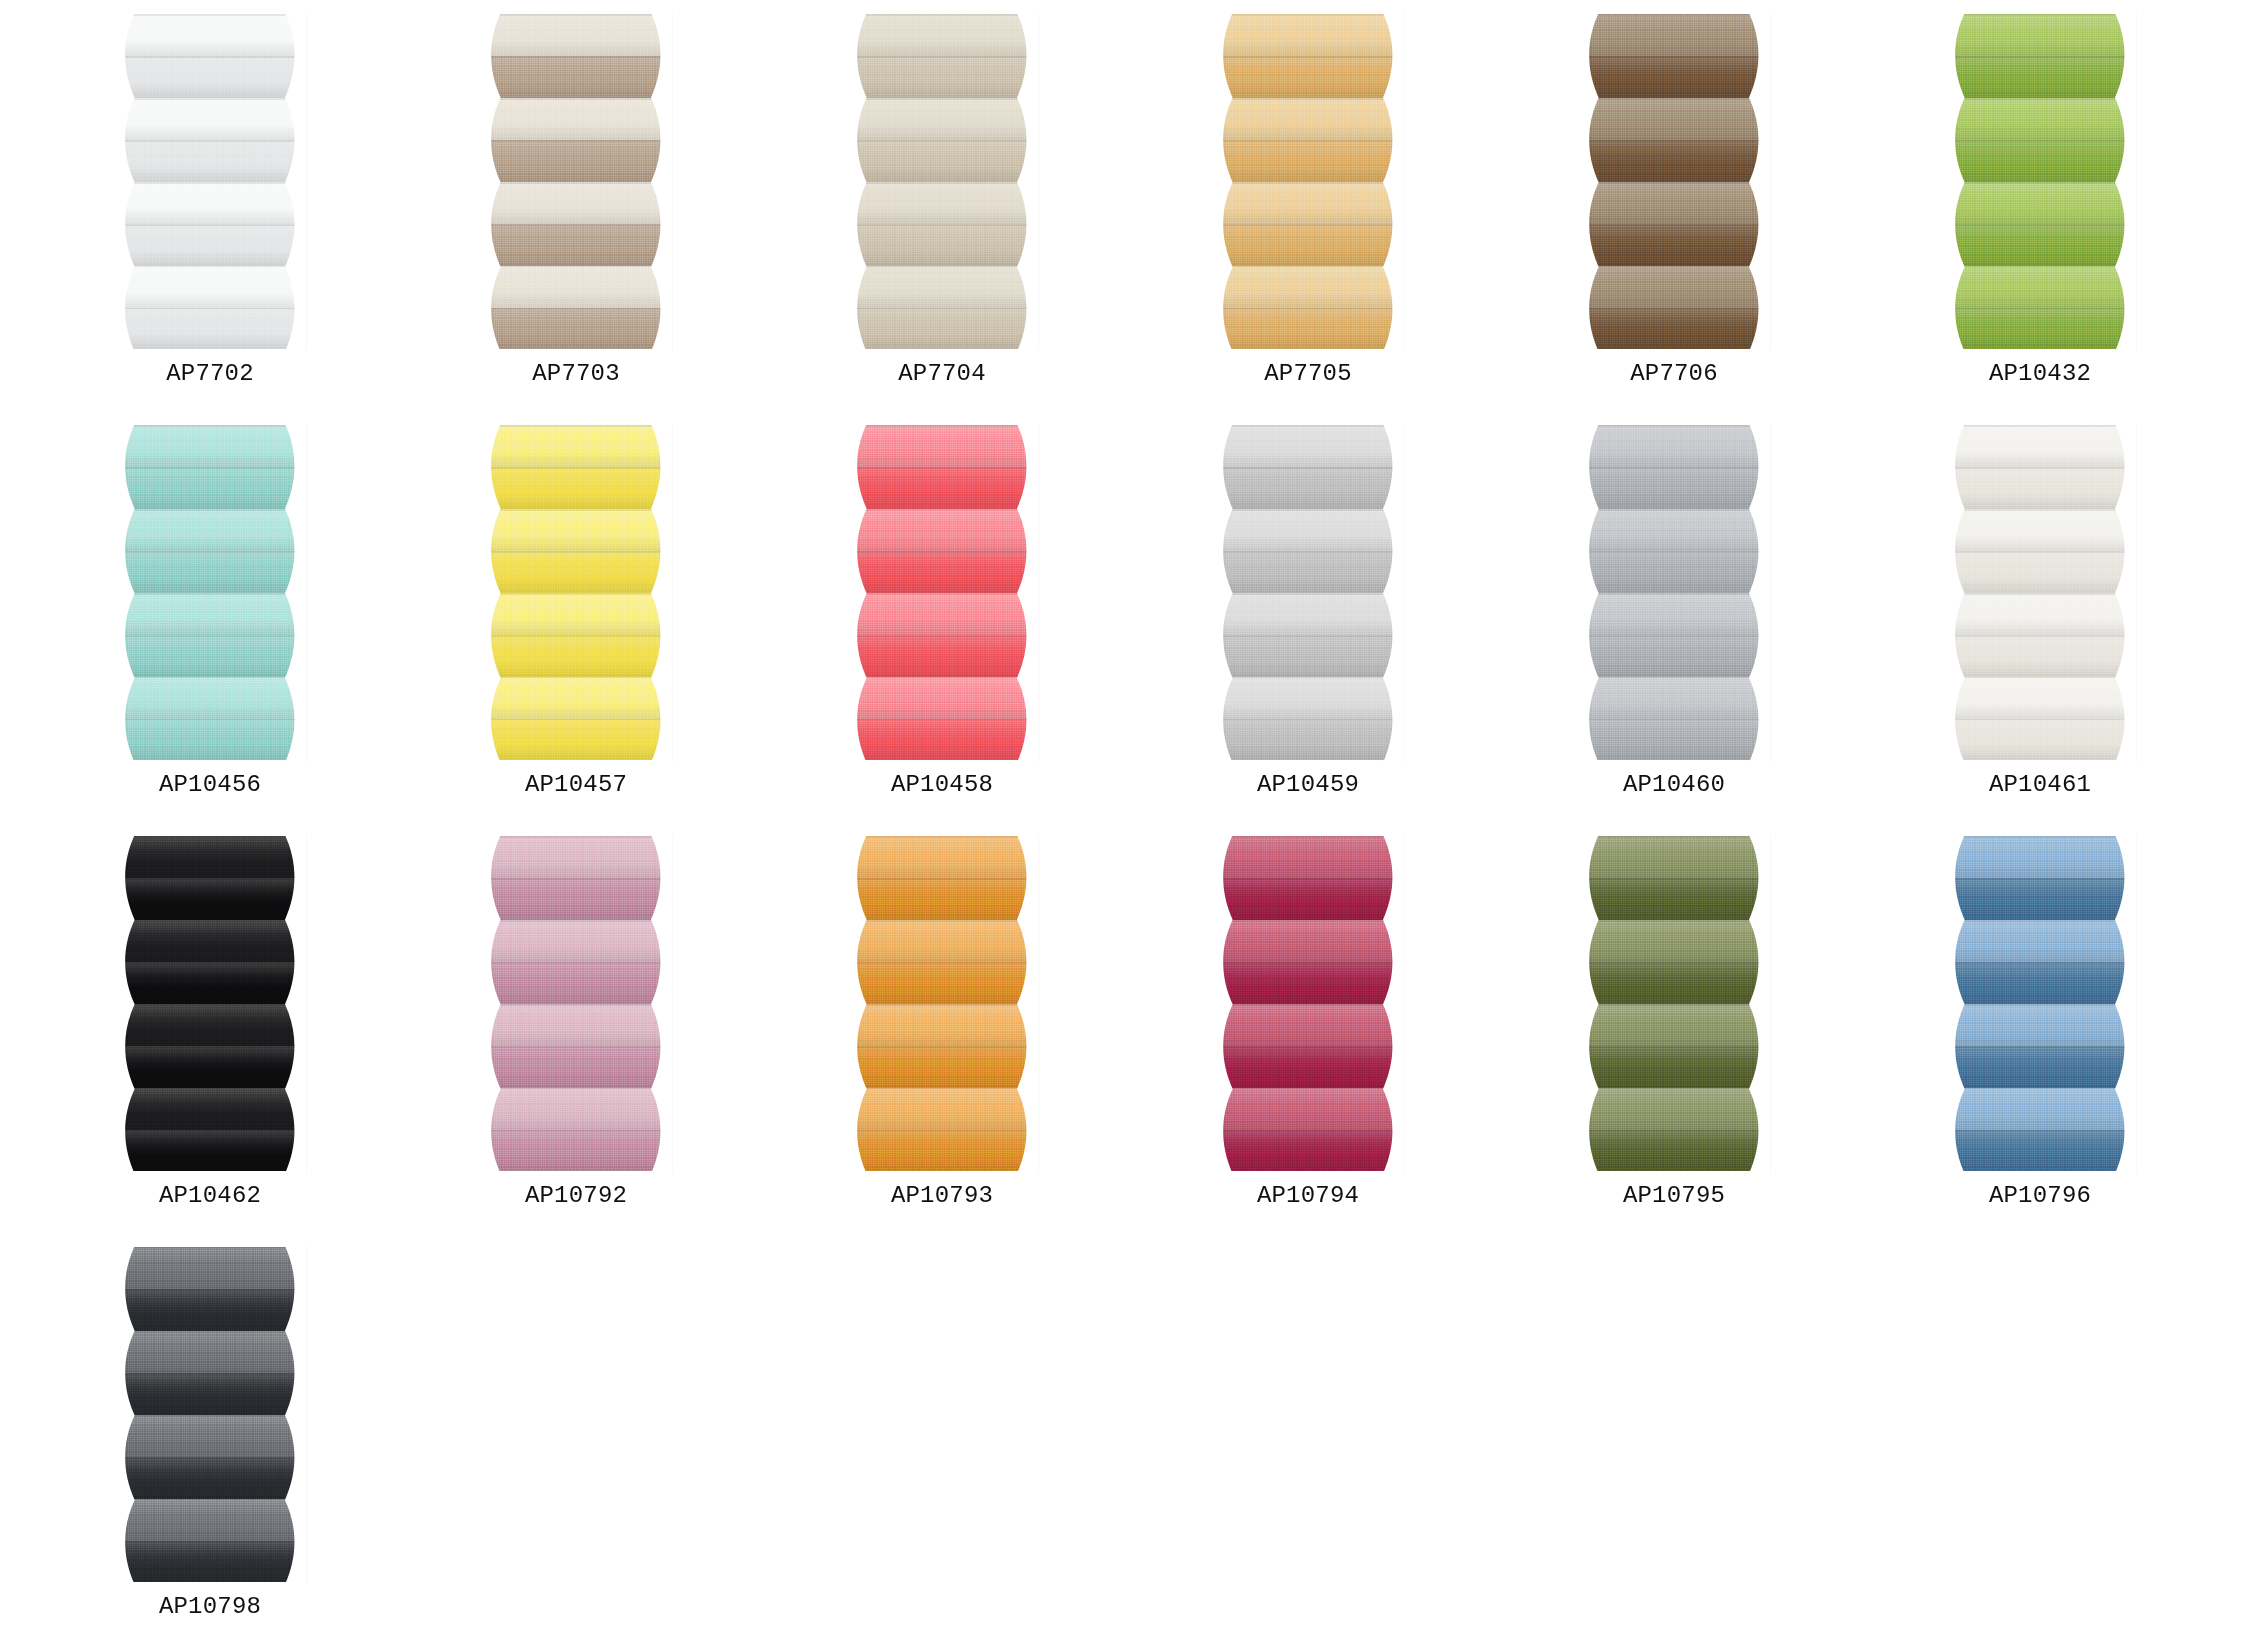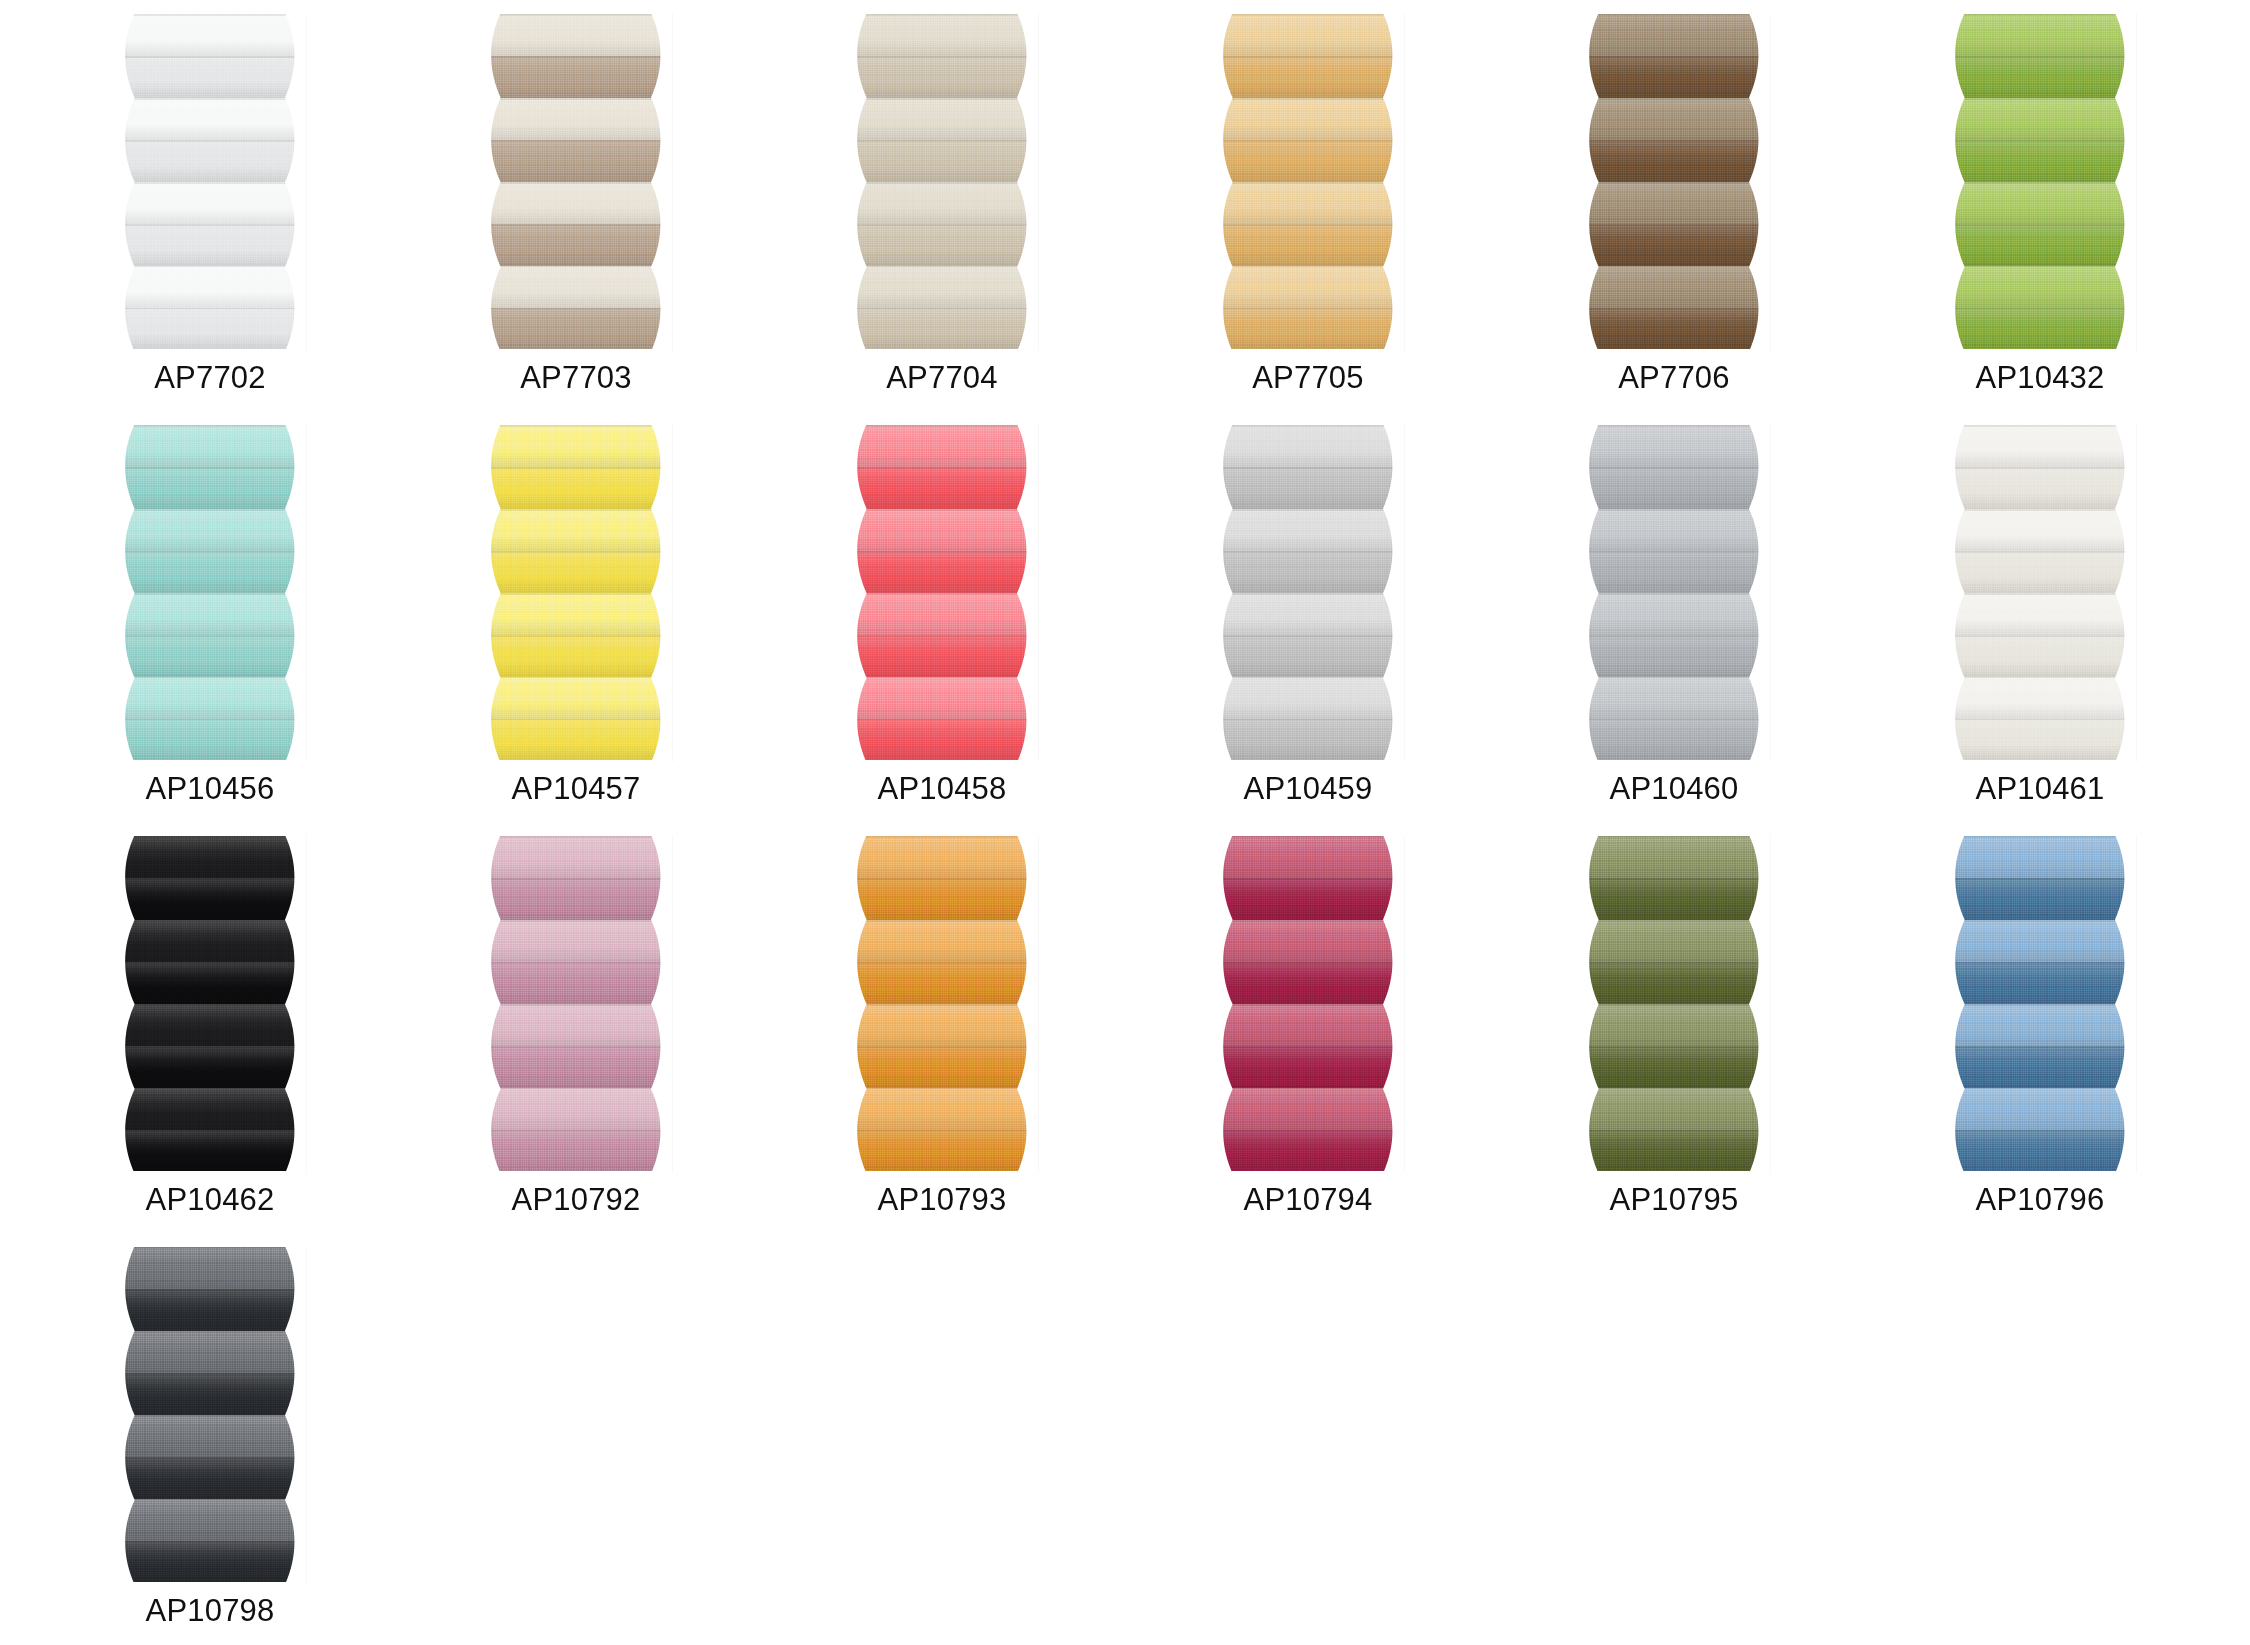--- a/index.html
+++ b/index.html
@@ -124,22 +124,22 @@
     width: 21.6px;
     pointer-events: none;
   }
   .wave-mask svg { display: block; width: 100%; height: 100%; }
   .wave-l { left: -0.9px; }
   .wave-r { right: -0.9px; }
 
   
   .swatch-label {
     margin-top: 12.6px;
-    font-family: Liberation Sans, sans-serif;
-    font-size: 31px;
+    font-family: Liberation Mono, monospace;
+    font-size: 24px;
     line-height: 1;
     color: #101010;
     letter-spacing: 0.2px;
     text-align: center;
     white-space: nowrap;
   }
 </style>
 </head>
 <body>
 

